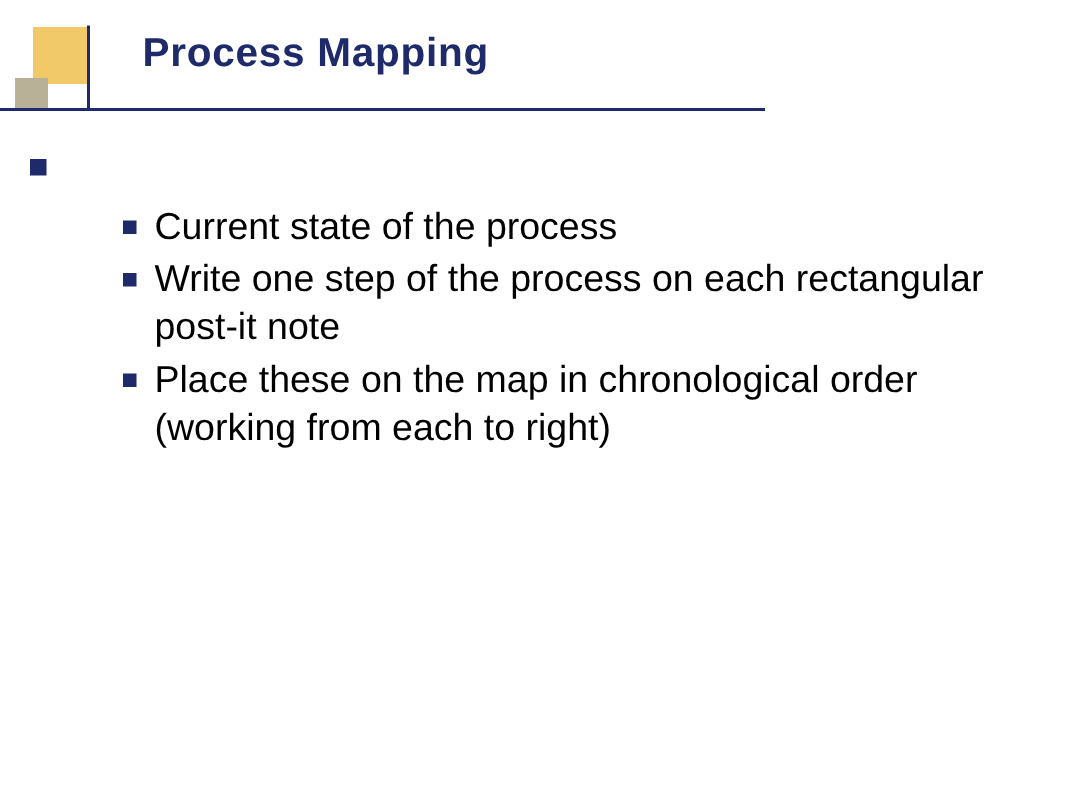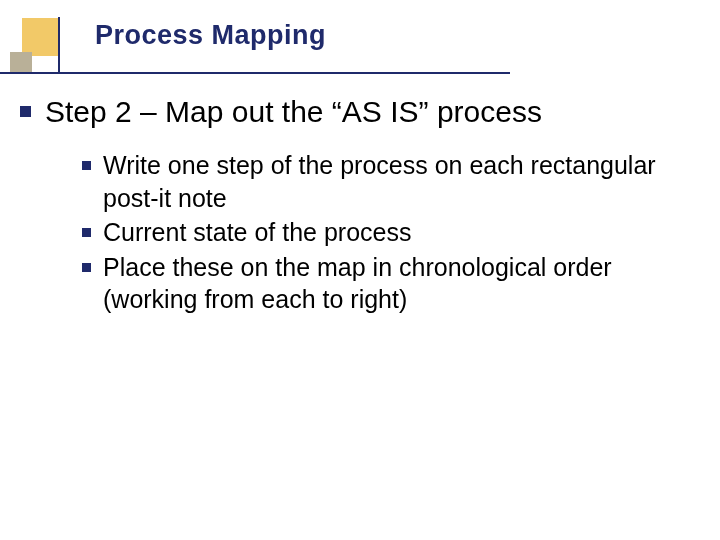--- a/index.html
+++ b/index.html
@@ -118,30 +118,29 @@
     <div class="square-gray"></div>
     <div class="line-side"></div>
     <div class="line-top"></div>
   </div>
 
   <div class="title">Process Mapping</div>
 
   <div class="content">
     <div class="level1">
       <div class="bullet1"></div>
-      <div class="level1-text">Step 2 – Map out the “AS IS” process</div>
     </div>
     <div class="level2-list">
       <div class="level2">
         <div class="bullet2"></div>
-        <div class="level2-text">Write one step of the process on each rectangular post-it note</div>
+        <div class="level2-text">Current state of the process</div>
       </div>
       <div class="level2">
         <div class="bullet2"></div>
-        <div class="level2-text">Current state of the process</div>
+        <div class="level2-text">Write one step of the process on each rectangular post-it note</div>
       </div>
       <div class="level2">
         <div class="bullet2"></div>
         <div class="level2-text">Place these on the map in chronological order (working from each to right)</div>
       </div>
     </div>
   </div>
 
 </div>
 

